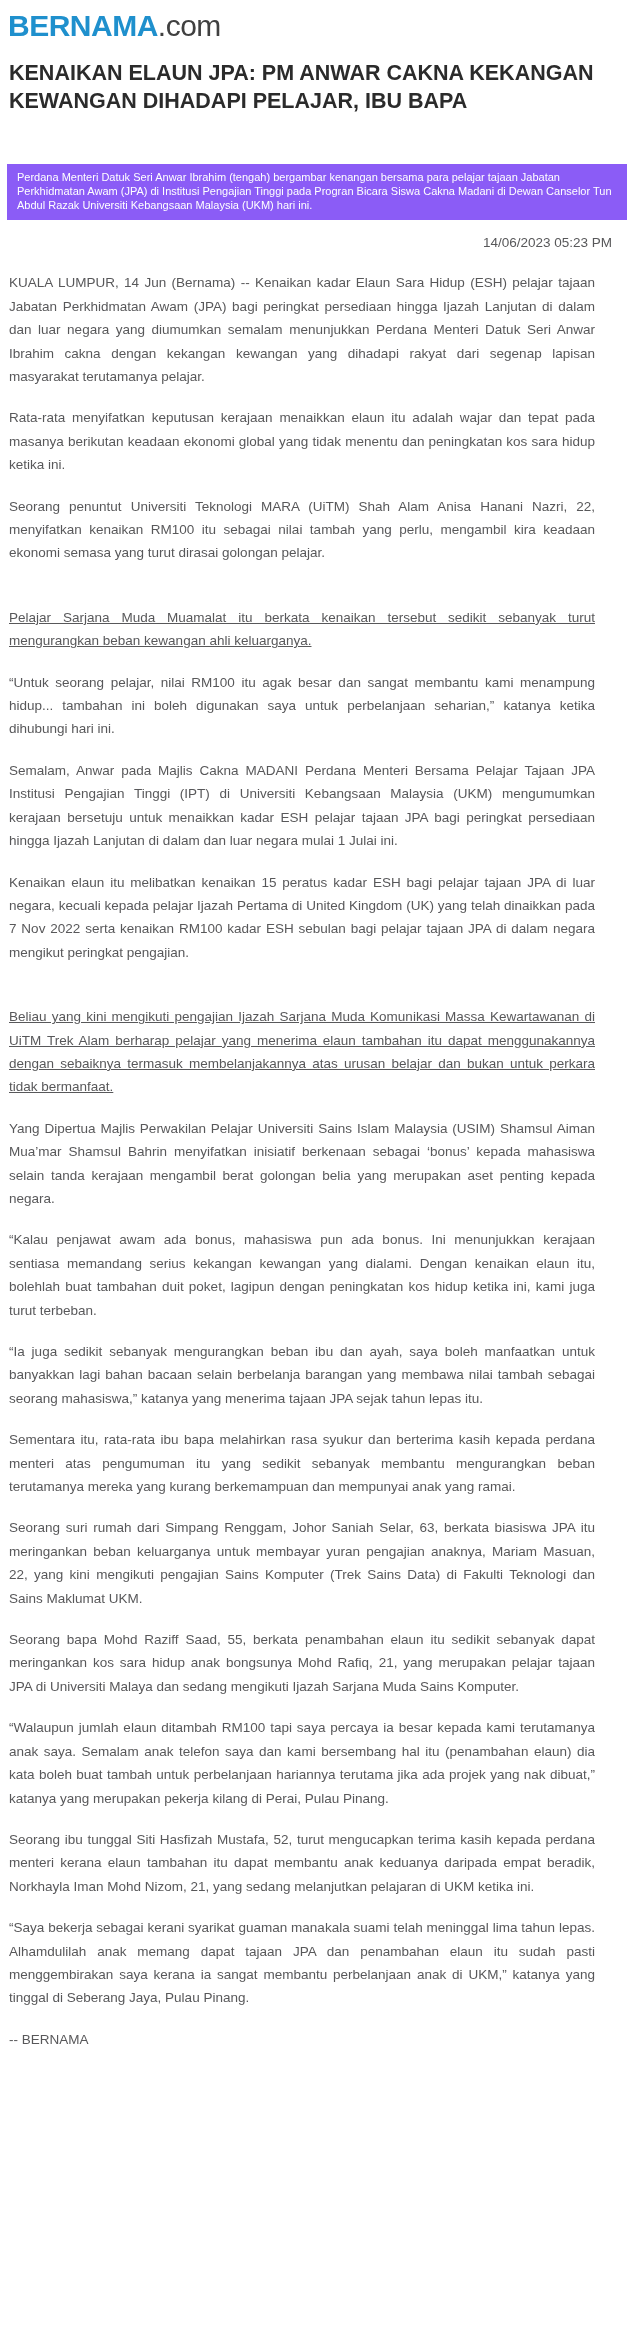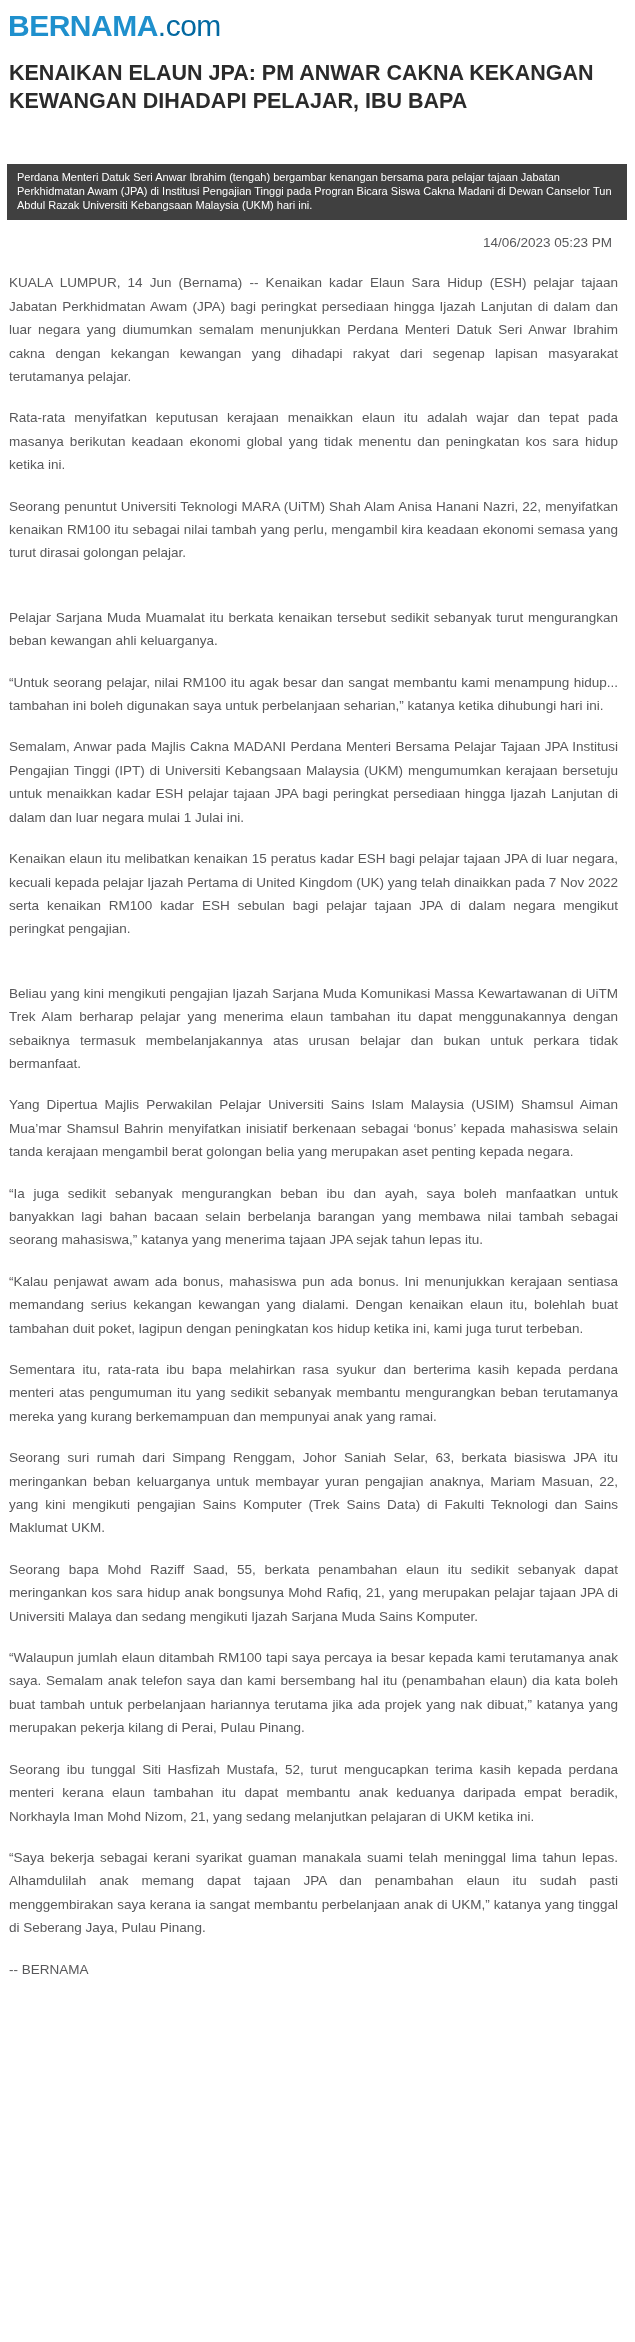--- a/index.html
+++ b/index.html
@@ -7,51 +7,51 @@
     width: 635px;
     min-height: 2342px;
     box-sizing: border-box;
     background: #ffffff;
     font-family: "Liberation Sans", sans-serif;
     overflow: hidden;
   }
   .header { padding: 10px 0 0 8px; }
   .logo { display: inline-block; font-size: 30px; line-height: 32px; letter-spacing: -0.5px; cursor: pointer; }
   .logo .brand { font-weight: 700; color: #1f90cd; }
-  .logo .tld { font-weight: 400; color: #0369a1; }
+  .logo .tld { font-weight: 400; color: #404040; }
   .article-title {
     margin: 17px 24px 12px 9px;
     font-size: 21.5px;
     line-height: 28px;
     font-weight: 700;
     color: #2b2b2b;
   }
   .caption-box {
     margin: 49px 8px 0 7px;
-    background: #404040;
+    background: #8b5cf6;
     color: #ffffff;
     font-size: 11px;
     line-height: 13.8px;
     padding: 7px 10px 8px 10px;
   }
   .pub-date {
     margin: 15px 23px 0 0;
     text-align: right;
     font-size: 13.5px;
     color: #58585a;
   }
-  .article-body { margin: 21px 17px 0 9px; }
+  .article-body { margin: 21px 40px 0 9px; }
   .article-body p {
     font-size: 13.5px;
     line-height: 23.4px;
     color: #58585a;
     text-align: justify;
     margin: 0 0 18px 0;
   }
-  .article-body p.gap-lg { margin-top: 41px; }
+  .article-body p.gap-lg { margin-top: 41px; text-decoration: underline; }
   .article-body p.signoff { text-align: left; margin-bottom: 0; }
 </style>
 </head>
 <body>
 
 <div class="page">
 
   <div class="header">
     <div class="logo">
       <span class="brand">BERNAMA</span><span class="tld">.com</span>
@@ -67,22 +67,22 @@
   <div class="article-body">
     <p>KUALA LUMPUR, 14 Jun (Bernama) -- Kenaikan kadar Elaun Sara Hidup (ESH) pelajar tajaan Jabatan Perkhidmatan Awam (JPA) bagi peringkat persediaan hingga Ijazah Lanjutan di dalam dan luar negara yang diumumkan semalam menunjukkan Perdana Menteri Datuk Seri Anwar Ibrahim cakna dengan kekangan kewangan yang dihadapi rakyat dari segenap lapisan masyarakat terutamanya pelajar.</p>
     <p>Rata-rata menyifatkan keputusan kerajaan menaikkan elaun itu adalah wajar dan tepat pada masanya berikutan keadaan ekonomi global yang tidak menentu dan peningkatan kos sara hidup ketika ini.</p>
     <p>Seorang penuntut Universiti Teknologi MARA (UiTM) Shah Alam Anisa Hanani Nazri, 22, menyifatkan kenaikan RM100 itu sebagai nilai tambah yang perlu, mengambil kira keadaan ekonomi semasa yang turut dirasai golongan pelajar.</p>
     <p class="gap-lg">Pelajar Sarjana Muda Muamalat itu berkata kenaikan tersebut sedikit sebanyak turut mengurangkan beban kewangan ahli keluarganya.</p>
     <p>“Untuk seorang pelajar, nilai RM100 itu agak besar dan sangat membantu kami menampung hidup... tambahan ini boleh digunakan saya untuk perbelanjaan seharian,” katanya ketika dihubungi hari ini.</p>
     <p>Semalam, Anwar pada Majlis Cakna MADANI Perdana Menteri Bersama Pelajar Tajaan JPA Institusi Pengajian Tinggi (IPT) di Universiti Kebangsaan Malaysia (UKM) mengumumkan kerajaan bersetuju untuk menaikkan kadar ESH pelajar tajaan JPA bagi peringkat persediaan hingga Ijazah Lanjutan di dalam dan luar negara mulai 1 Julai ini.</p>
     <p>Kenaikan elaun itu melibatkan kenaikan 15 peratus kadar ESH bagi pelajar tajaan JPA di luar negara, kecuali kepada pelajar Ijazah Pertama di United Kingdom (UK) yang telah dinaikkan pada 7 Nov 2022 serta kenaikan RM100 kadar ESH sebulan bagi pelajar tajaan JPA di dalam negara mengikut peringkat pengajian.</p>
     <p class="gap-lg">Beliau yang kini mengikuti pengajian Ijazah Sarjana Muda Komunikasi Massa Kewartawanan di UiTM Trek Alam berharap pelajar yang menerima elaun tambahan itu dapat menggunakannya dengan sebaiknya termasuk membelanjakannya atas urusan belajar dan bukan untuk perkara tidak bermanfaat.</p>
     <p>Yang Dipertua Majlis Perwakilan Pelajar Universiti Sains Islam Malaysia (USIM) Shamsul Aiman Mua’mar Shamsul Bahrin menyifatkan inisiatif berkenaan sebagai ‘bonus’ kepada mahasiswa selain tanda kerajaan mengambil berat golongan belia yang merupakan aset penting kepada negara.</p>
+    <p>“Kalau penjawat awam ada bonus, mahasiswa pun ada bonus. Ini menunjukkan kerajaan sentiasa memandang serius kekangan kewangan yang dialami. Dengan kenaikan elaun itu, bolehlah buat tambahan duit poket, lagipun dengan peningkatan kos hidup ketika ini, kami juga turut terbeban.</p>
     <p>“Ia juga sedikit sebanyak mengurangkan beban ibu dan ayah, saya boleh manfaatkan untuk banyakkan lagi bahan bacaan selain berbelanja barangan yang membawa nilai tambah sebagai seorang mahasiswa,” katanya yang menerima tajaan JPA sejak tahun lepas itu.</p>
-    <p>“Kalau penjawat awam ada bonus, mahasiswa pun ada bonus. Ini menunjukkan kerajaan sentiasa memandang serius kekangan kewangan yang dialami. Dengan kenaikan elaun itu, bolehlah buat tambahan duit poket, lagipun dengan peningkatan kos hidup ketika ini, kami juga turut terbeban.</p>
     <p>Sementara itu, rata-rata ibu bapa melahirkan rasa syukur dan berterima kasih kepada perdana menteri atas pengumuman itu yang sedikit sebanyak membantu mengurangkan beban terutamanya mereka yang kurang berkemampuan dan mempunyai anak yang ramai.</p>
     <p>Seorang suri rumah dari Simpang Renggam, Johor Saniah Selar, 63, berkata biasiswa JPA itu meringankan beban keluarganya untuk membayar yuran pengajian anaknya, Mariam Masuan, 22, yang kini mengikuti pengajian Sains Komputer (Trek Sains Data) di Fakulti Teknologi dan Sains Maklumat UKM.</p>
     <p>Seorang bapa Mohd Raziff Saad, 55, berkata penambahan elaun itu sedikit sebanyak dapat meringankan kos sara hidup anak bongsunya Mohd Rafiq, 21, yang merupakan pelajar tajaan JPA di Universiti Malaya dan sedang mengikuti Ijazah Sarjana Muda Sains Komputer.</p>
     <p>“Walaupun jumlah elaun ditambah RM100 tapi saya percaya ia besar kepada kami terutamanya anak saya. Semalam anak telefon saya dan kami bersembang hal itu (penambahan elaun) dia kata boleh buat tambah untuk perbelanjaan hariannya terutama jika ada projek yang nak dibuat,” katanya yang merupakan pekerja kilang di Perai, Pulau Pinang.</p>
     <p>Seorang ibu tunggal Siti Hasfizah Mustafa, 52, turut mengucapkan terima kasih kepada perdana menteri kerana elaun tambahan itu dapat membantu anak keduanya daripada empat beradik, Norkhayla Iman Mohd Nizom, 21, yang sedang melanjutkan pelajaran di UKM ketika ini.</p>
     <p>“Saya bekerja sebagai kerani syarikat guaman manakala suami telah meninggal lima tahun lepas. Alhamdulilah anak memang dapat tajaan JPA dan penambahan elaun itu sudah pasti menggembirakan saya  kerana ia sangat membantu perbelanjaan anak di UKM,” katanya yang tinggal di Seberang Jaya, Pulau Pinang.</p>
     <p class="signoff">-- BERNAMA</p>
   </div>
 
 </div>

